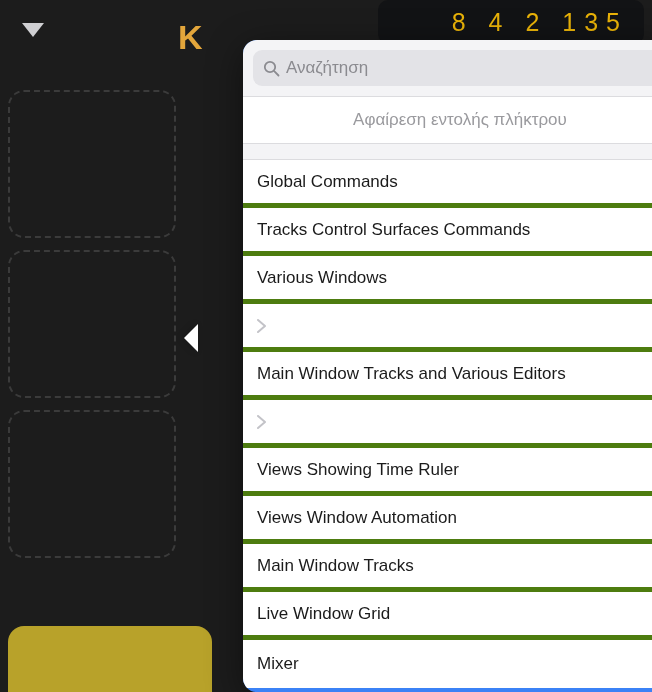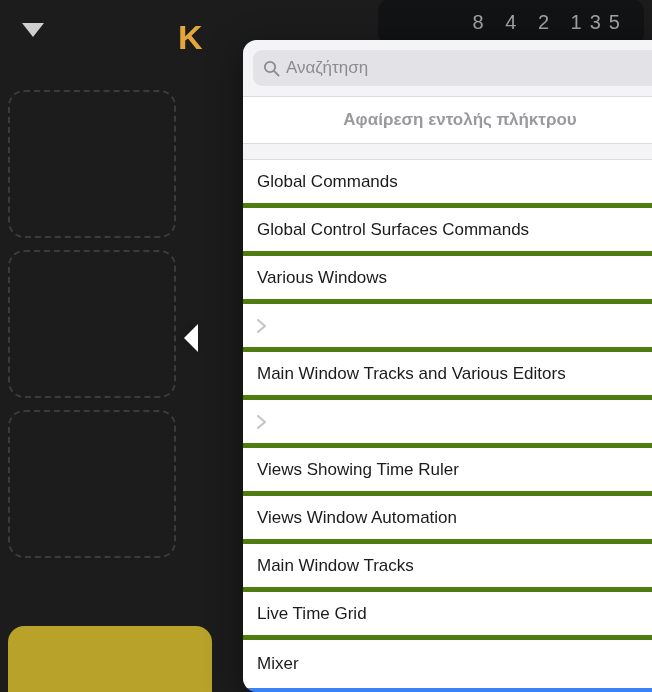--- a/index.html
+++ b/index.html
@@ -7,42 +7,42 @@
   body { background: #1c1c1c; position: relative; }
 
   
   .top-bar { position: absolute; top: 0; left: 0; right: 0; height: 60px; display: flex; align-items: center; }
   .tri-down { margin-left: 22px; }
   .tri-down svg { display: block; }
 
   .brand-K { position: absolute; top: 18px; left: 178px; font-size: 34px; font-weight: 700; color: #e3a63b; letter-spacing: 1px; }
 
   .counter-box { position: absolute; top: 0; right: 8px; width: 266px; height: 44px; background: #121315; border-radius: 10px; display: flex; align-items: center; justify-content: flex-end; padding-right: 16px; }
-  .counter-text { color: #a3a3a3; font-size: 20px; letter-spacing: 8px; font-weight: 400; font-family: "Helvetica Neue", Arial, sans-serif; }
+  .counter-text { color: #eab308; font-size: 25px; letter-spacing: 8px; font-weight: 400; font-family: "Helvetica Neue", Arial, sans-serif; }
 
   .slot { position: absolute; left: 8px; width: 168px; height: 148px; border: 2px dashed #3b3b3b; border-radius: 16px; }
   .slot1 { top: 90px; }
   .slot2 { top: 250px; }
   .slot3 { top: 410px; }
 
   .yellow-btn { position: absolute; left: 8px; bottom: 0; width: 204px; height: 66px; background: #b8a22a; border-radius: 16px 16px 0 0; }
   .green-strip { position: absolute; right: 0; bottom: 0; width: 16px; height: 66px; background: #13a22a; border-radius: 12px 0 0 0; }
 
   
   .popover { position: absolute; top: 40px; left: 195px; width: 434px; height: 652px; background: #3b82f6; border-radius: 14px; box-shadow: 0 8px 36px rgba(0,0,0,0.45); overflow: hidden; margin-left: 48px; }
   .popover-arrow { position: absolute; top: 324px; left: 184px; width: 0; height: 0; border-top: 14px solid transparent; border-bottom: 14px solid transparent; border-right: 14px solid #ffffff; filter: drop-shadow(-2px 0 3px rgba(0,0,0,0.18)); }
 
   .search-wrap { padding: 10px 10px 10px 10px; background: #f4f4f6; }
   .search { display: flex; align-items: center; gap: 6px; height: 36px; background: #e3e3e7; border-radius: 9px; padding: 0 10px; }
   .search input { flex: 1; border: none; outline: none; background: transparent; font-size: 17px; color: #111; }
   .search input::placeholder { color: #8b8b90; }
   .search-icon svg { display: block; }
 
   .action-row { height: 48px; display: flex; align-items: center; justify-content: center; border-top: 1px solid #dcdcdf; border-bottom: 1px solid #dcdcdf; background: #fff; }
-  .action-row span { color: #9a9a9e; font-size: 17px; font-weight: bold; }
+  .action-row span { color: #9a9a9e; font-size: 17px; }
 
   .spacer-row { height: 16px; background: #f4f4f6; border-bottom: 1px solid #dcdcdf; }
 
   .menu { background: #fff; }
   .menu-item { height: 48px; display: flex; align-items: center; justify-content: space-between; padding: 0 12px 0 14px; border-bottom: 5px solid #4d7c0f; cursor: pointer; }
   .menu-item:last-child { border-bottom: none; }
   .menu-label { font-size: 17px; color: #1b1b1b; white-space: nowrap; overflow: hidden; text-overflow: ellipsis; }
   .chev svg { display: block; }
 
   .scroll-dot { position: absolute; right: 0px; top: 584px; width: 8px; height: 8px; background: #cfcfd3; border-radius: 50%; }
@@ -96,21 +96,21 @@
   <div class="menu">
     <div class="menu-item">
       <span class="menu-label">Global Commands</span>
       <span class="chev">
           <svg width="9" height="14" viewBox="0 0 9 14">
             <polyline points="1,1 8,7 1,13" fill="none" stroke="#c3c3c8" stroke-width="2" stroke-linecap="round" stroke-linejoin="round"></polyline>
           </svg>
         </span>
     </div>
     <div class="menu-item">
-      <span class="menu-label">Global Control Surfaces Commands</span>
+      <span class="menu-label">Tracks Control Surfaces Commands</span>
       <span class="chev">
           <svg width="9" height="14" viewBox="0 0 9 14">
             <polyline points="1,1 8,7 1,13" fill="none" stroke="#c3c3c8" stroke-width="2" stroke-linecap="round" stroke-linejoin="round"></polyline>
           </svg>
         </span>
     </div>
     <div class="menu-item">
       <span class="menu-label">Various Windows</span>
       <span class="chev">
           <svg width="9" height="14" viewBox="0 0 9 14">
@@ -158,21 +158,21 @@
     </div>
     <div class="menu-item">
       <span class="menu-label">Main Window Tracks</span>
       <span class="chev">
           <svg width="9" height="14" viewBox="0 0 9 14">
             <polyline points="1,1 8,7 1,13" fill="none" stroke="#c3c3c8" stroke-width="2" stroke-linecap="round" stroke-linejoin="round"></polyline>
           </svg>
         </span>
     </div>
     <div class="menu-item">
-      <span class="menu-label">Live Time Grid</span>
+      <span class="menu-label">Live Window Grid</span>
       <span class="chev">
           <svg width="9" height="14" viewBox="0 0 9 14">
             <polyline points="1,1 8,7 1,13" fill="none" stroke="#c3c3c8" stroke-width="2" stroke-linecap="round" stroke-linejoin="round"></polyline>
           </svg>
         </span>
     </div>
     <div class="menu-item">
       <span class="menu-label">Mixer</span>
       <span class="chev">
           <svg width="9" height="14" viewBox="0 0 9 14">

